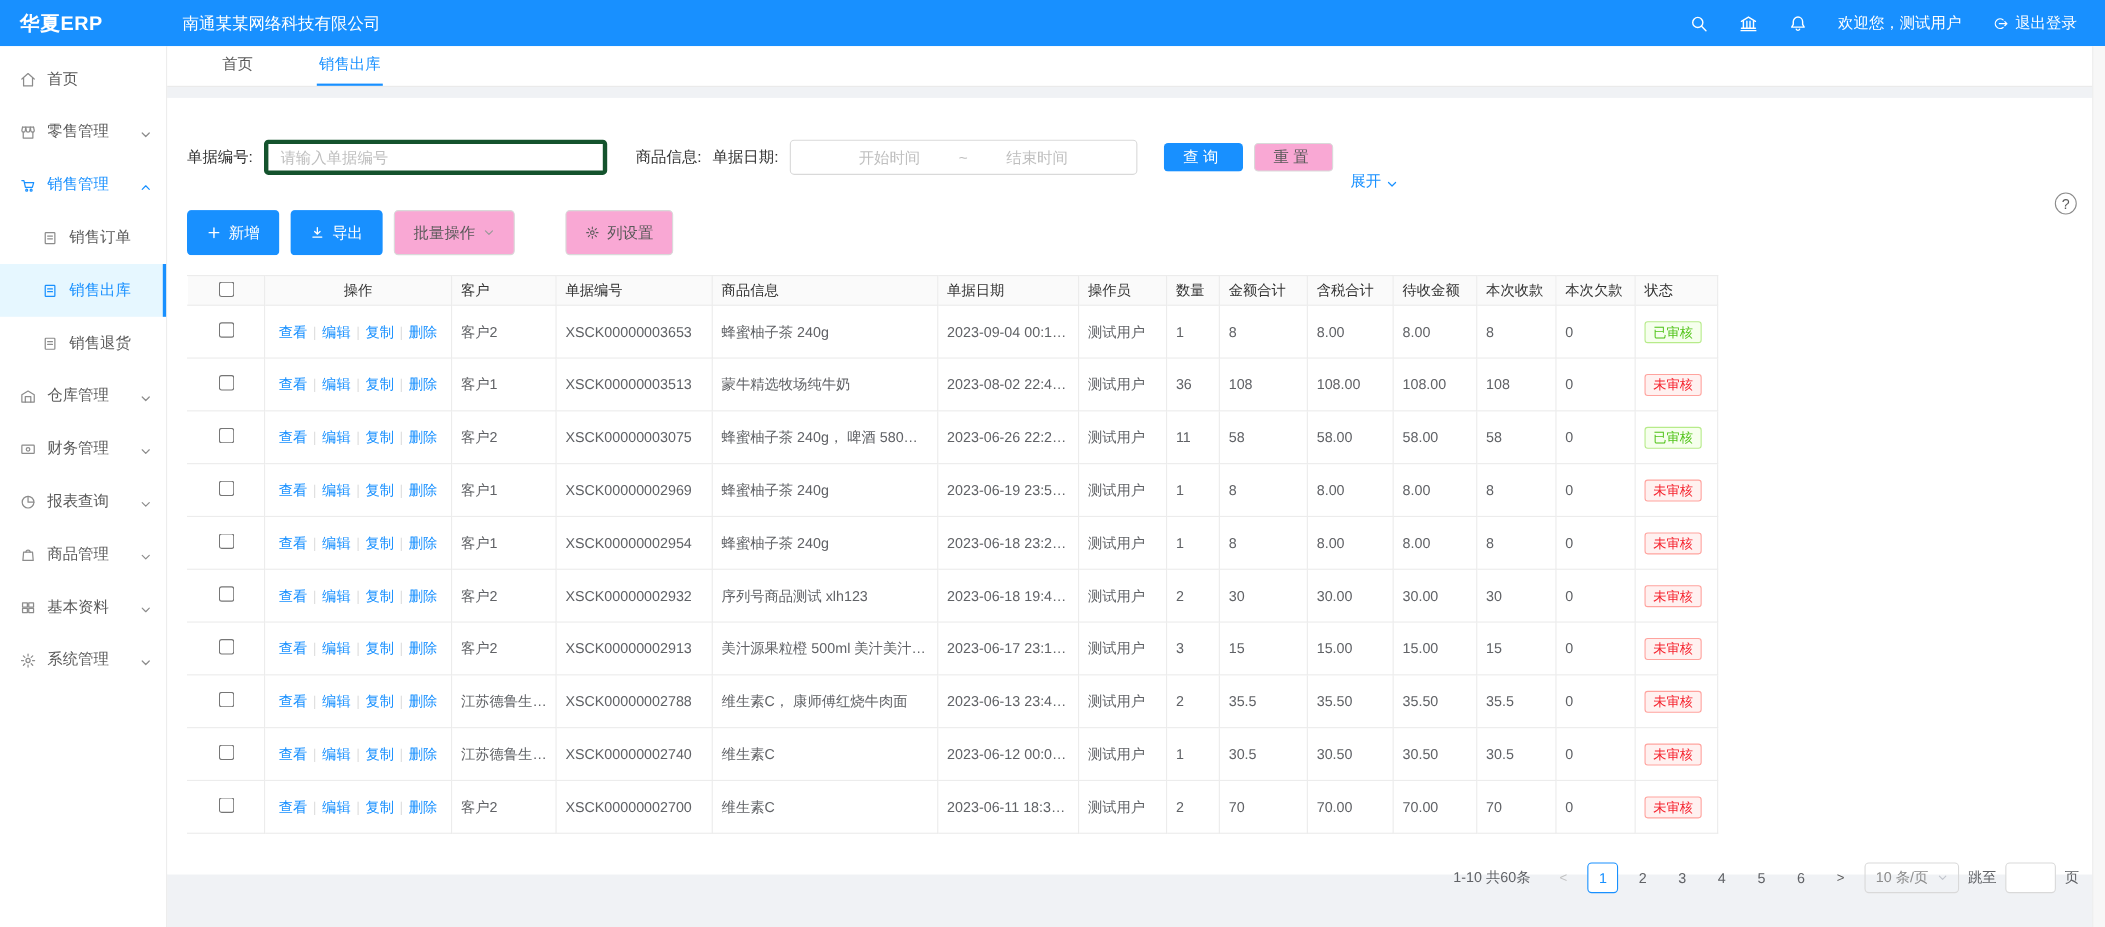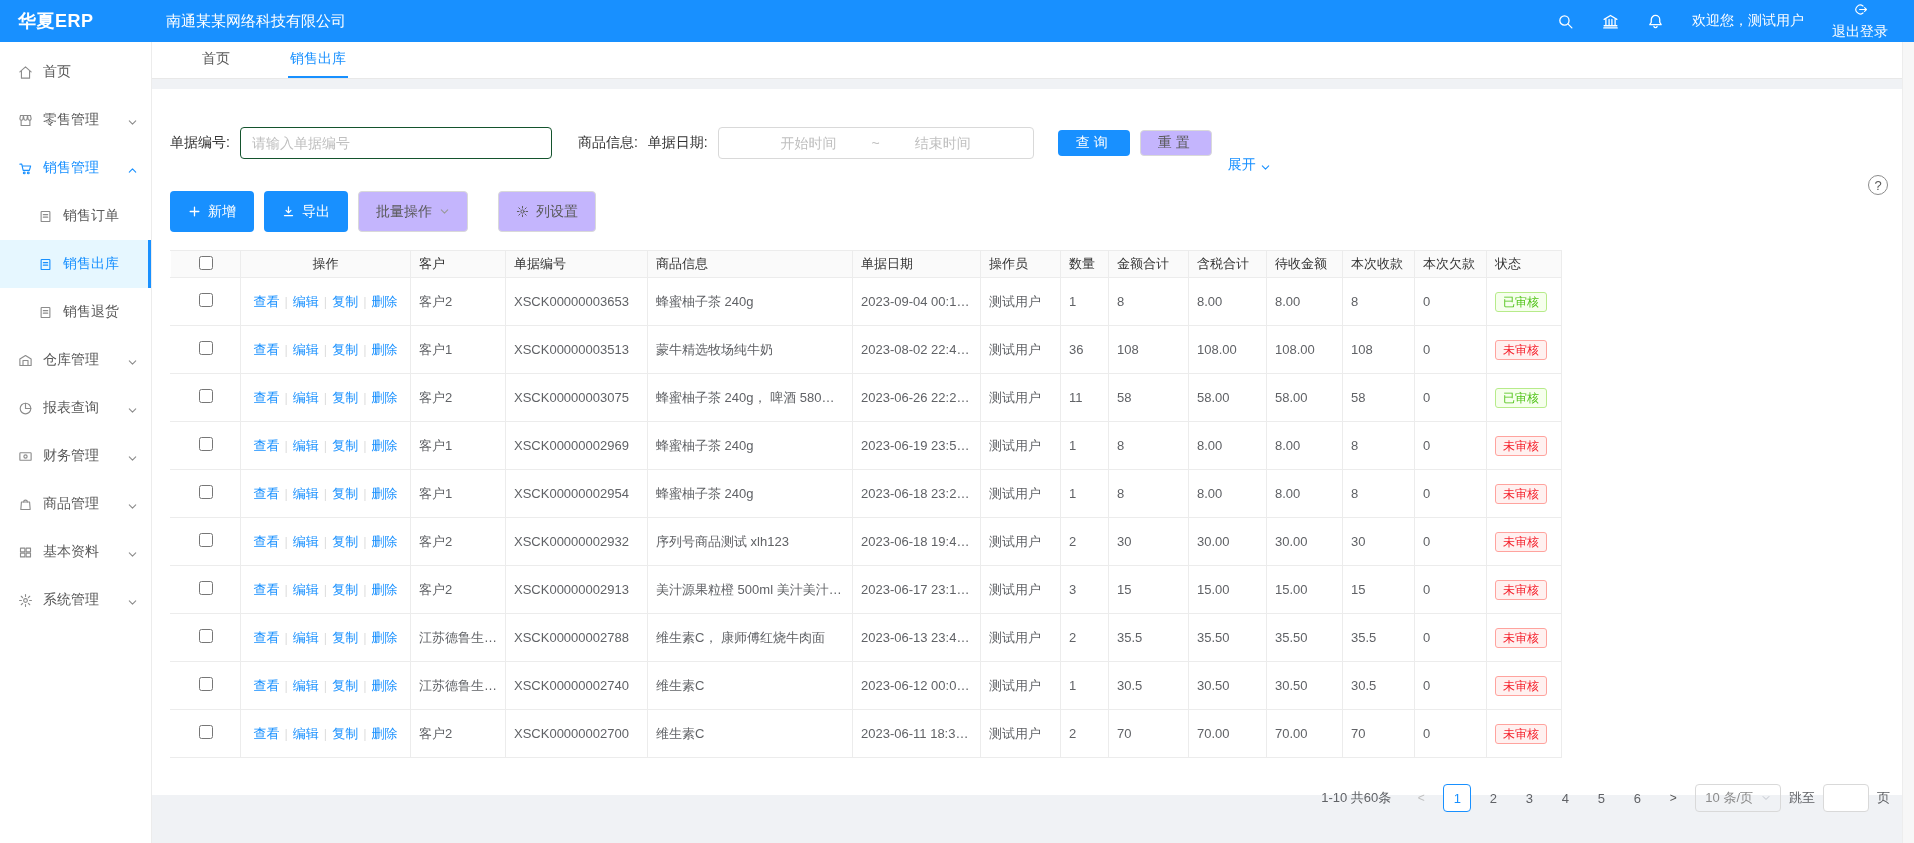--- a/index.html
+++ b/index.html
@@ -8,21 +8,21 @@
     font-family: "Liberation Sans", "DejaVu Sans", sans-serif;
     background:#f0f2f5; color:#333; font-size:14px;
   }
   
   .topbar { height:42px; background:#1890ff; display:flex; align-items:center; color:#fff; }
   .logo { width:152px; flex:0 0 152px; padding-left:18px; font-size:18px; font-weight:bold; letter-spacing:.5px; }
   .company { font-size:15px; margin-left:14px; }
   .topbar-right { margin-left:auto; display:flex; align-items:center; gap:28px; padding-right:26px; }
   .topbar-right .ticon { display:inline-flex; width:17px; height:17px; cursor:pointer; }
   .welcome { font-size:14px; }
-  .logout { display:inline-flex; align-items:center; gap:6px; cursor:pointer; font-size:14px;flex-direction:column; }
+  .logout { display:inline-flex; align-items:center; gap:6px; cursor:pointer; font-size:14px; }
   .logout .ticon { width:15px; height:15px; }
   
   .main-row { display:flex; height:801px; }
   .sidebar { width:152px; flex:0 0 152px; background:#fff; border-right:1px solid #ececec; padding-top:6px; }
   .side-item { height:48px; display:flex; align-items:center; padding-left:18px; font-size:14px;
                color:#595959; cursor:pointer; position:relative; }
   .side-item .icon { width:15px; height:15px; display:inline-flex; margin-right:10px; color:#8c8c8c; }
   .side-item.sub { padding-left:38px; }
   .side-item.parent { color:#1890ff; } .side-item.parent .icon { color:#1890ff; }
   .side-item.active { background:#e6f7ff; color:#1890ff; border-right:3px solid #1890ff; }
@@ -34,44 +34,44 @@
   .tabbar { height:37px; background:#fff; border-bottom:1px solid #e8e8e8; display:flex;
             align-items:stretch; padding-left:48px; gap:56px; }
   .tab { display:flex; align-items:center; font-size:14px; color:#595959; cursor:pointer;
          border-bottom:2px solid transparent; padding:0 2px; }
   .tab.active { color:#1890ff; border-bottom-color:#1890ff; }
   
   .card { background:#fff; margin-top:10px; height:706px; padding:0 20px 0 6px; position:relative; }
   
   .filters { display:flex; align-items:center; padding-top:22px; margin-left:12px; }
   .f-label { font-size:14px; color:#333; margin-right:10px; white-space:nowrap; }
-  .f-input { height:32px; border:1px solid #14532d; border-radius:4px; padding:0 11px; font-size:14px;
+  .f-input { height:32px; border:4px solid #14532d; border-radius:4px; padding:0 11px; font-size:14px;
              color:#333; outline:none; }
   .f-input::placeholder, .range-input::placeholder, .jump-input { color:#bfbfbf; }
   .bill-no-input { width:312px; margin-right:26px; }
   .product-input { width:334px; margin-right:26px; }
   .date-range { width:316px; height:32px; border:1px solid #d9d9d9; border-radius:4px; display:flex;
                 align-items:center; justify-content:center; gap:4px; }
   .range-input { border:none; outline:none; width:118px; text-align:center; font-size:14px; color:#333;
                  font-family:inherit; background:transparent; }
   .tilde { color:#bfbfbf; }
   .btn { height:26px; border-radius:4px; font-size:14px; display:inline-flex; align-items:center;
          justify-content:center; cursor:pointer; padding:0 17px; gap:7px; border:1px solid transparent;
          font-family:inherit; white-space:nowrap; }
   .btn .icon { width:13px; height:13px; display:inline-flex; }
   .btn-primary { background:#1890ff; color:#fff; }
-  .btn-default { background:#c4b5fd; border-color:#d9d9d9; color:#595959; }
+  .btn-default { background:#f9a8d4; border-color:#d9d9d9; color:#595959; }
   .search-btn { margin-left:24px; letter-spacing:4px; }
   .reset-btn { margin-left:10px; letter-spacing:4px; }
   .expand-link { color:#1890ff; margin-left:16px; display:inline-flex; align-items:center; gap:4px; cursor:pointer;margin-top:45px; }
   .expand-link .icon { width:11px; height:11px; }
   
   .toolbar { display:flex; align-items:center; margin-top:17px; margin-left:12px; gap:10px; }
   .toolbar .btn { height:41px; }
-  .columns-btn { margin-left:20px; }
+  .columns-btn { margin-left:36px; }
   .help-circle { position:absolute; right:26px; top:86px; width:20px; height:20px; border:1px solid #8c8c8c;
                  border-radius:50%; color:#595959; font-size:13px; display:flex; align-items:center;
                  justify-content:center; cursor:pointer; }
   
   .table-wrap { margin-top:18px; margin-left:12px; }
   table { border-collapse:collapse; table-layout:fixed; width:1391px; font-size:13px; color:#606266; }
   th, td { border:1px solid #ececec; border-left:none; padding:0 8px; text-align:left;
            overflow:hidden; white-space:nowrap; text-overflow:ellipsis; }
   th:last-child, td:last-child { border-right:1px solid #ececec; }
   th:first-child, td:first-child { border-left:1px solid #fff; text-align:center; }
@@ -214,37 +214,37 @@
           </svg>
         </span>
         <span>仓库管理</span>
         <span class="arrow"><svg width="100%" height="100%" viewBox="0 0 24 24" fill="none" stroke="currentColor" stroke-width="1.8" stroke-linecap="round" stroke-linejoin="round">
             <path d="M5 8.5 L12 15.5 L19 8.5" stroke-width="2.4"></path>
           </svg></span>
       </div>
       <div class="side-item">
         <span class="icon">
           <svg width="100%" height="100%" viewBox="0 0 24 24" fill="none" stroke="currentColor" stroke-width="1.8" stroke-linecap="round" stroke-linejoin="round">
+            <rect x="3" y="6" width="18" height="12" rx="1"></rect>
+            <circle cx="12" cy="12" r="2.6"></circle>
+          </svg>
+        </span>
+        <span>财务管理</span>
+        <span class="arrow"><svg width="100%" height="100%" viewBox="0 0 24 24" fill="none" stroke="currentColor" stroke-width="1.8" stroke-linecap="round" stroke-linejoin="round">
+            <path d="M5 8.5 L12 15.5 L19 8.5" stroke-width="2.4"></path>
+          </svg></span>
+      </div>
+      <div class="side-item">
+        <span class="icon">
+          <svg width="100%" height="100%" viewBox="0 0 24 24" fill="none" stroke="currentColor" stroke-width="1.8" stroke-linecap="round" stroke-linejoin="round">
             <circle cx="12" cy="12" r="8.5"></circle>
             <path d="M12 3.5 V12 H20.5"></path>
           </svg>
         </span>
         <span>报表查询</span>
-        <span class="arrow"><svg width="100%" height="100%" viewBox="0 0 24 24" fill="none" stroke="currentColor" stroke-width="1.8" stroke-linecap="round" stroke-linejoin="round">
-            <path d="M5 8.5 L12 15.5 L19 8.5" stroke-width="2.4"></path>
-          </svg></span>
-      </div>
-      <div class="side-item">
-        <span class="icon">
-          <svg width="100%" height="100%" viewBox="0 0 24 24" fill="none" stroke="currentColor" stroke-width="1.8" stroke-linecap="round" stroke-linejoin="round">
-            <rect x="3" y="6" width="18" height="12" rx="1"></rect>
-            <circle cx="12" cy="12" r="2.6"></circle>
-          </svg>
-        </span>
-        <span>财务管理</span>
         <span class="arrow"><svg width="100%" height="100%" viewBox="0 0 24 24" fill="none" stroke="currentColor" stroke-width="1.8" stroke-linecap="round" stroke-linejoin="round">
             <path d="M5 8.5 L12 15.5 L19 8.5" stroke-width="2.4"></path>
           </svg></span>
       </div>
       <div class="side-item">
         <span class="icon">
           <svg width="100%" height="100%" viewBox="0 0 24 24" fill="none" stroke="currentColor" stroke-width="1.8" stroke-linecap="round" stroke-linejoin="round">
             <path d="M5.5 8 H18.5 L19.5 20 H4.5 Z"></path>
             <path d="M9 8 a3 3 0 0 1 6 0"></path>
           </svg>

